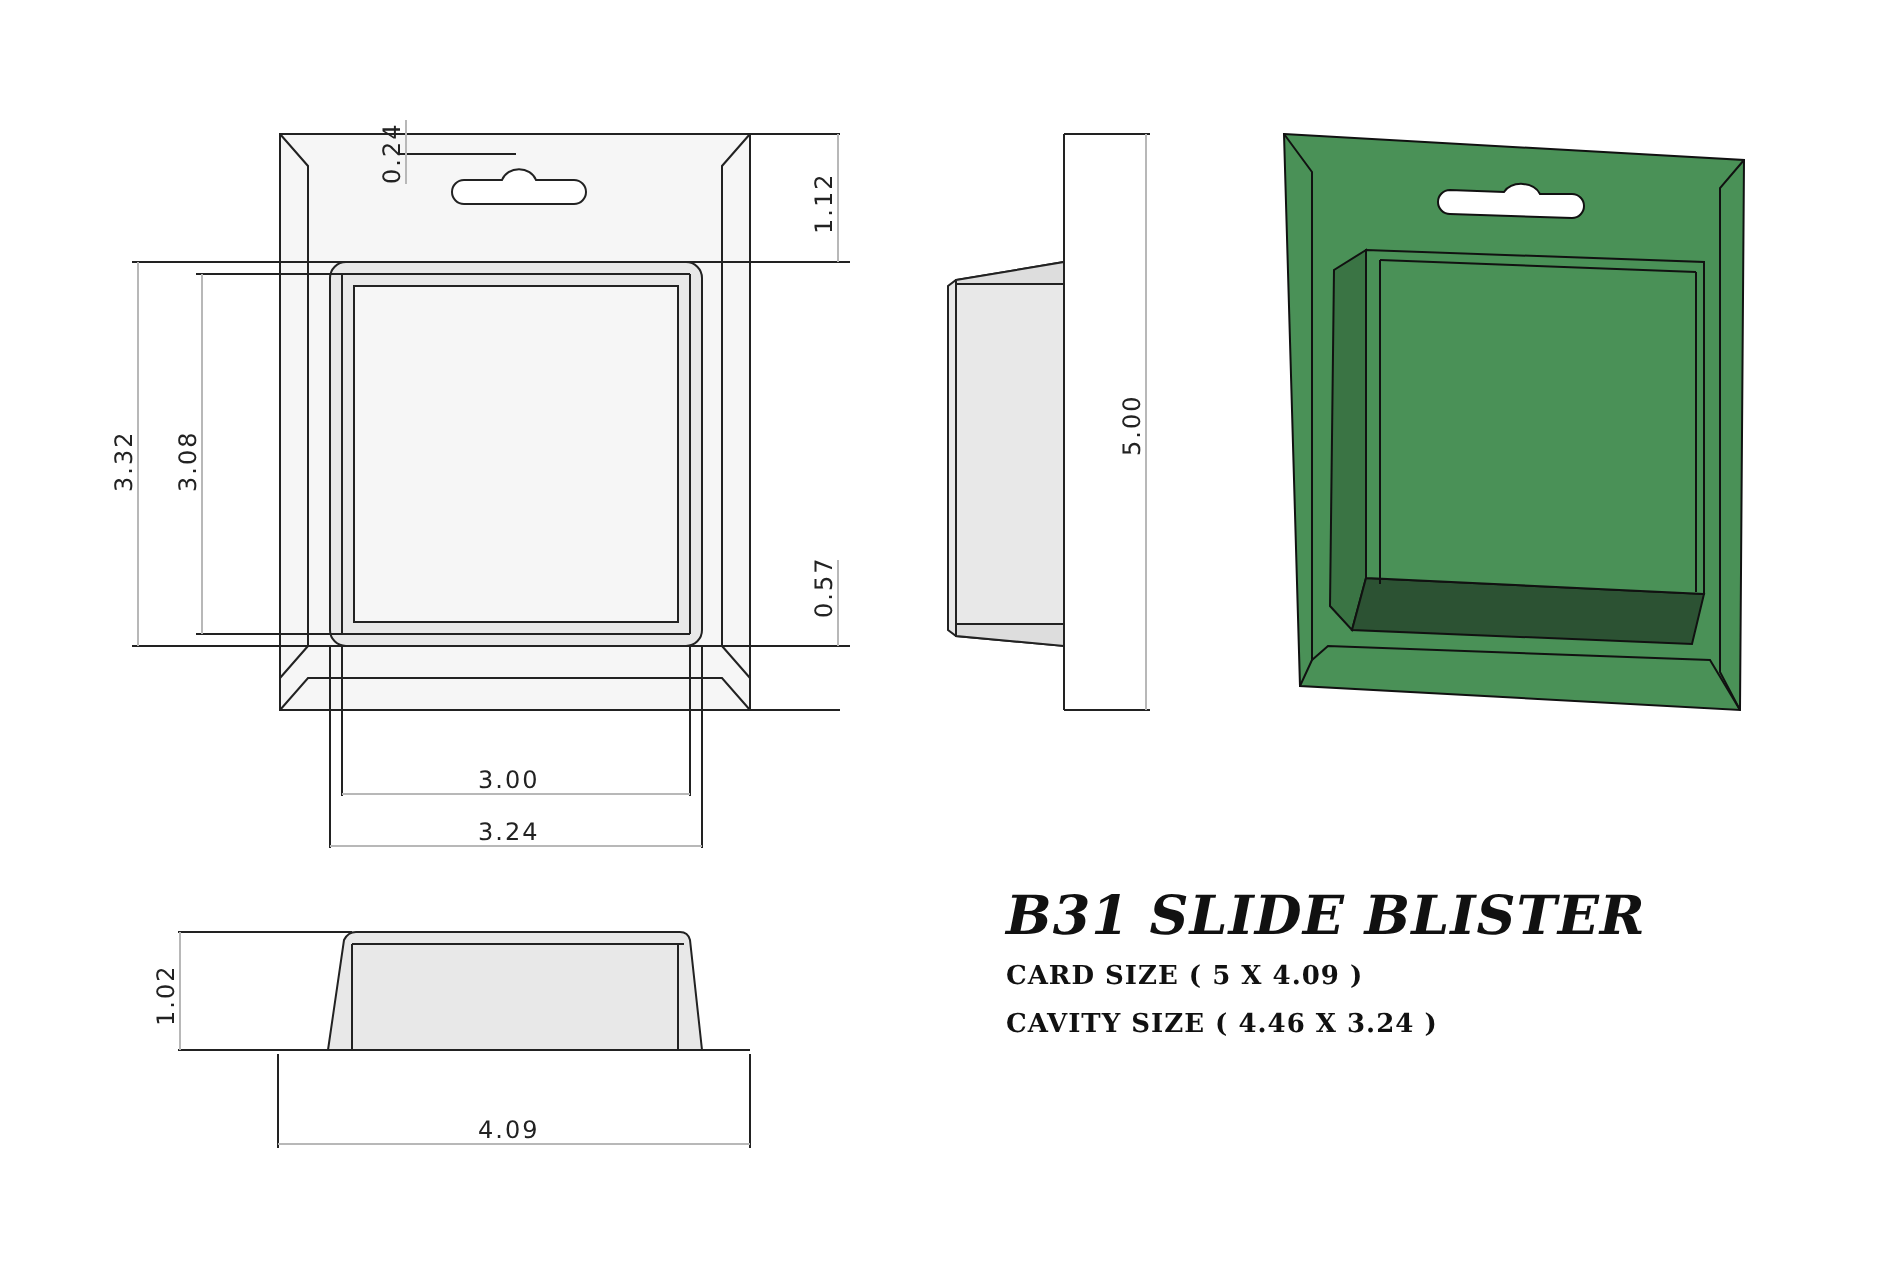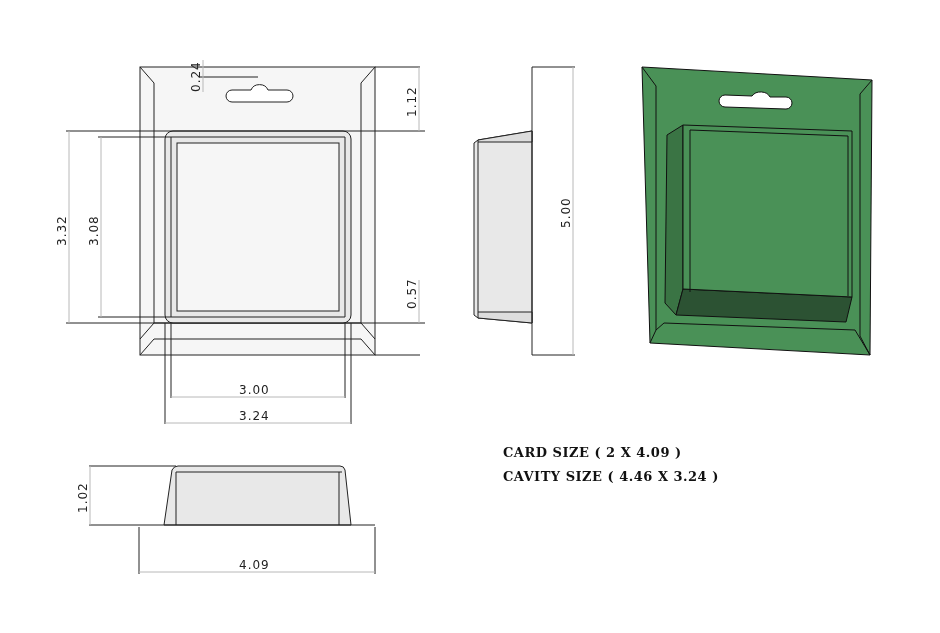--- a/index.html
+++ b/index.html
@@ -101,16 +101,17 @@
       <polygon points="683,125 667,135 665,303 676,315 683,289" fill="#3a7444"></polygon>
       <polygon points="683,289 852,297 846,322 676,315" fill="#2c5233"></polygon>
       <polygon points="683,125 852,131 852,297 683,289" fill="#4a9157"></polygon>
       <line x1="690" y1="130" x2="848" y2="136"></line>
       <line x1="690" y1="130" x2="690" y2="292"></line>
       <line x1="848" y1="136" x2="848" y2="296"></line>
     </g>
   </svg>
 
   <div class="title-block">
-    <p class="spec">CARD SIZE ( 2 X 4.09 )</p>
+    <p class="title">B31 SLIDE BLISTER</p>
+    <p class="spec">CARD SIZE ( 5 X 4.09 )</p>
     <p class="spec">CAVITY SIZE ( 4.46 X 3.24 )</p>
   </div>
 </div>
 
 </body></html>

